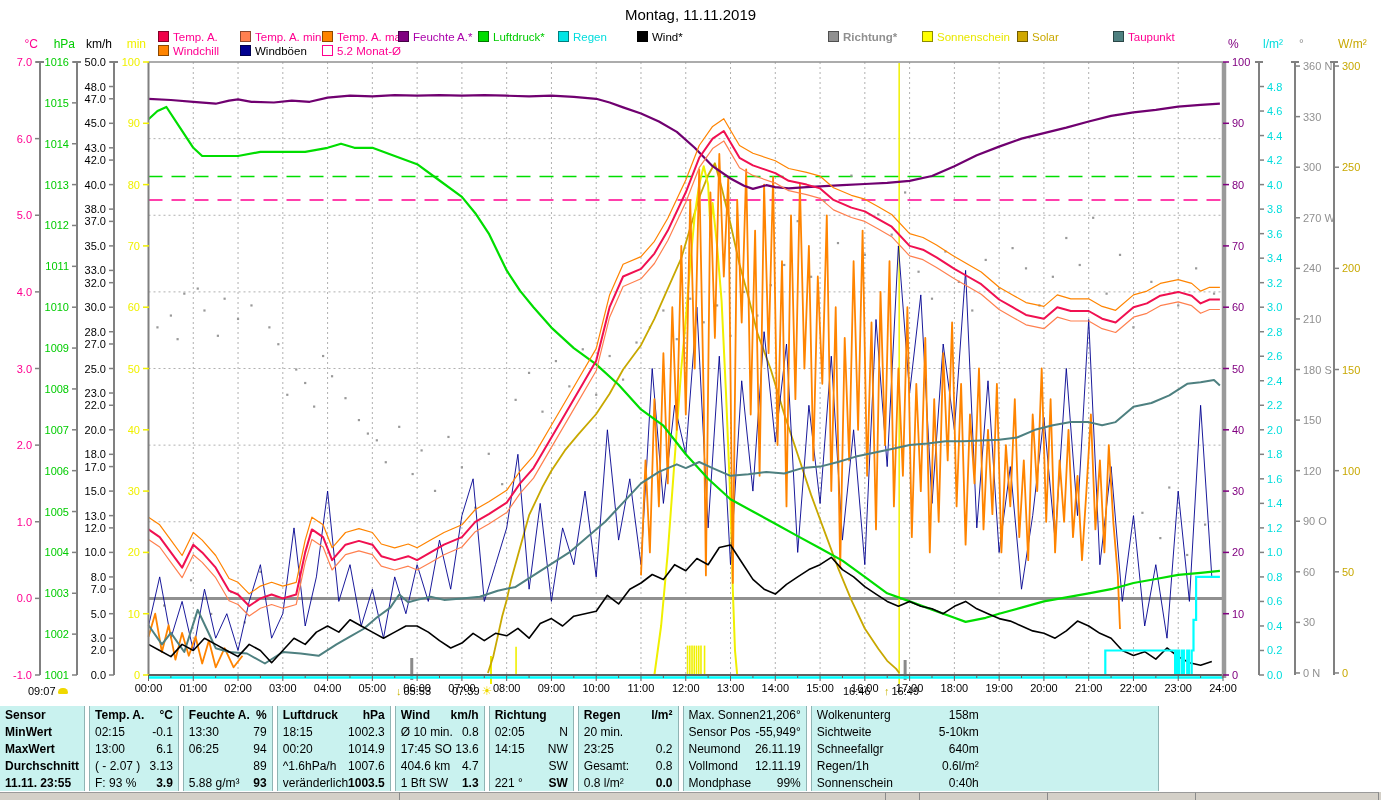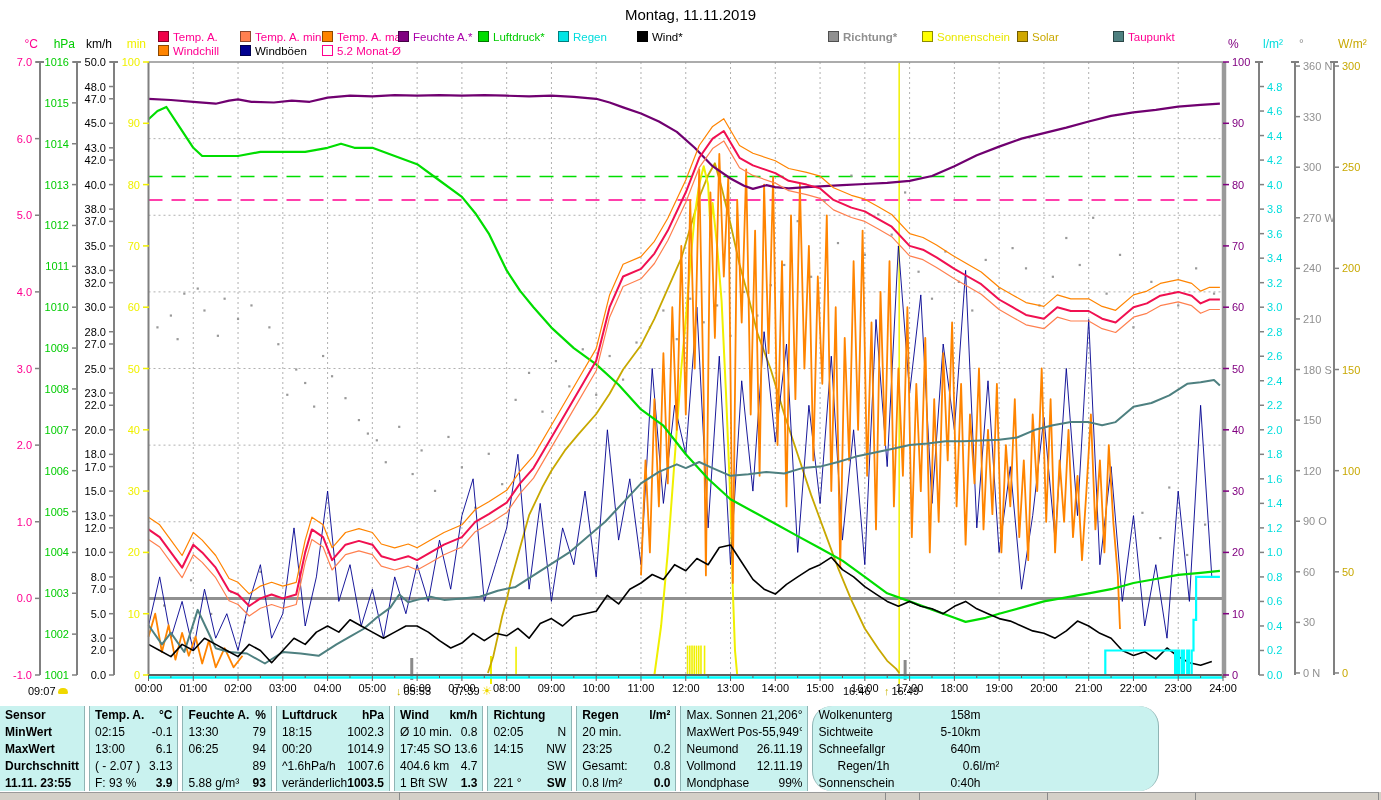--- a/index.html
+++ b/index.html
@@ -812,50 +812,50 @@
           <span class="lab">0.8 l/m²</span>
           <span class="val bold">0.0</span>
         </div>
       </div>
       <div class="tpanel" style="width: 128px;">
         <div class="trow">
           <span class="lab">Max. Sonnen</span>
           <span class="val">21,206°</span>
         </div>
         <div class="trow">
-          <span class="lab">MaxWert Pos</span>
+          <span class="lab">Sensor Pos</span>
           <span class="val">-55,949°</span>
         </div>
         <div class="trow">
           <span class="lab">Neumond</span>
           <span class="val">26.11.19</span>
         </div>
         <div class="trow">
           <span class="lab">Vollmond</span>
           <span class="val">12.11.19</span>
         </div>
         <div class="trow">
           <span class="lab">Mondphase</span>
           <span class="val">99%</span>
         </div>
       </div>
-      <div class="tpanel" style="width: 444px; border-radius: 20px;">
+      <div class="tpanel" style="width: 444px;">
         <div class="trow" style="width: 162px;">
           <span class="lab">Wolkenunterg</span>
           <span class="val">158m</span>
         </div>
         <div class="trow" style="width: 162px;">
           <span class="lab">Sichtweite</span>
           <span class="val">5-10km</span>
         </div>
         <div class="trow" style="width: 162px;">
           <span class="lab">Schneefallgr</span>
           <span class="val">640m</span>
         </div>
-        <div class="trow" style="width: 162px; margin-left: 19px;">
+        <div class="trow" style="width: 162px;">
           <span class="lab">Regen/1h</span>
           <span class="val">0.6l/m²</span>
         </div>
         <div class="trow" style="width: 162px;">
           <span class="lab">Sonnenschein</span>
           <span class="val">0:40h</span>
         </div>
       </div>
     </div>
   <div class="statusbar" id="statusbar">

